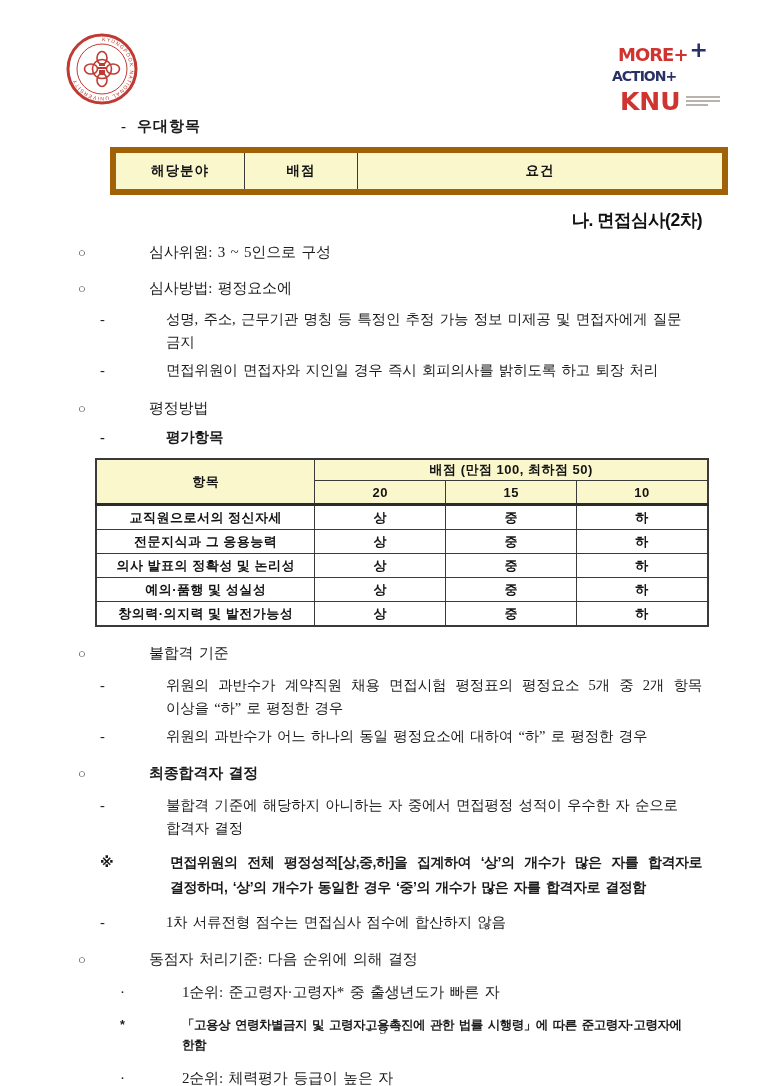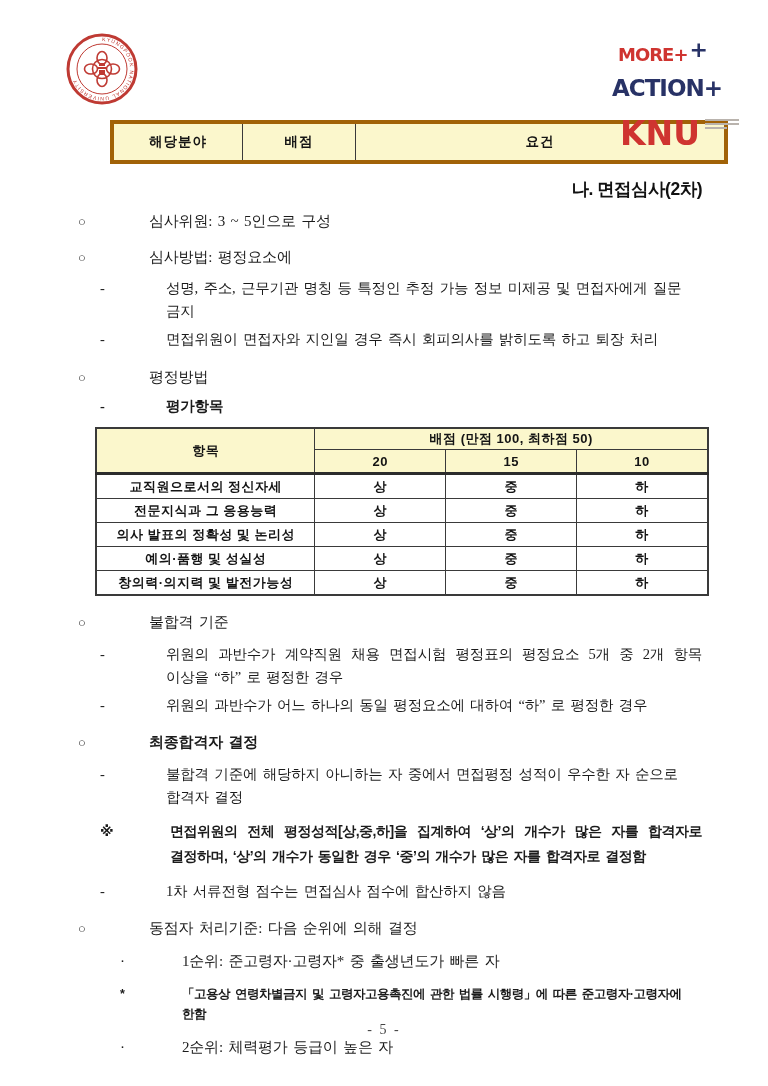--- a/index.html
+++ b/index.html
@@ -10,32 +10,32 @@
     color:#1b1b1b;
   }
   
   .hdr{display:flex;justify-content:space-between;align-items:flex-start;padding:33px 14px 0 66px;height:76px;}
   .seal{width:72px;height:72px;}
   .knu{font-family:"DejaVu Sans","Liberation Sans",sans-serif;font-weight:bold;line-height:1;margin-top:6px;width:150px;}
   .knu .red{color:#cf3430;}
   .knu .navy{color:#283266;}
   .k1{font-size:18px;letter-spacing:-1px;margin-left:14px;}
   .k1 .bigplus{font-size:22px;vertical-align:4px;margin-left:2px;}
-  .k2{font-size:23px;letter-spacing:-1px;margin-top:13px;margin-left:8px;}
-  .k3{font-size:33px;letter-spacing:0px;margin-top:17px;margin-left:16px;display:flex;align-items:flex-start;}
+  .k2{font-size:14px;letter-spacing:-1px;margin-top:5px;margin-left:8px;}
+  .k3{font-size:25px;letter-spacing:0px;margin-top:6px;margin-left:16px;display:flex;align-items:center;}
   .tag{display:inline-block;margin:0 0 3px 5px;}
   .tag i{display:block;width:34px;height:2px;background:#b9b3ad;margin-top:2px;}
   .tag i:last-child{width:22px;}
   
   .content{margin:0 66px 0 75px;}
   .pref-h{margin:8px 0 0 46px;font-size:15px;font-weight:bold;letter-spacing:1px;}
   .pref-h .b{margin-right:10px;}
   
   table{border-collapse:collapse;font-family:"Liberation Sans","DejaVu Sans",sans-serif;color:#141414;}
-  .t1{margin:11px 0 0 35px;width:618px;font-size:13.5px;border:4px solid #a16207;font-family:Liberation Serif, serif;}
+  .t1{margin:11px 0 0 35px;width:618px;font-size:13.5px;border:6px solid #a16207;font-family:Liberation Serif, serif;}
   .t1 th,.t1 td{border:1px solid #3a3a3a;text-align:center;letter-spacing:1px;}
   .t1 th{background:#fbf7cc;height:34px;font-weight:bold;}
   .t1 td{height:38px;font-weight:bold;}
   .pink{background:#f3e3f0;}
   .t1 .c1{width:126px;}.t1 .c2{width:110px;}
   .t2{margin:9px 0 0 20px;width:614px;font-size:13px;border:2px solid #3a3a3a;}
   .t2 th,.t2 td{border:1px solid #3a3a3a;text-align:center;}
   .t2 th{background:#fbf7cc;font-weight:bold;letter-spacing:0.5px;}
   .t2 .hb{border-bottom:3px solid #2c2c2c;}
   .t2 .h1{height:21px;}
@@ -106,20 +106,23 @@
             <i></i>
             <i></i>
             <i></i>
           </span>
       </div>
     </div>
   </div>
 
   <div class="content">
 
+    <div class="pref-h">
+      <span class="b">-</span><span>우대항목</span>
+    </div>
 
     <table class="t1">
       <tbody>
           <tr>
         <th class="c1">해당분야</th>
         <th class="c2">배점</th>
         <th>요건</th>
       </tr>
     </tbody>
       </table>

